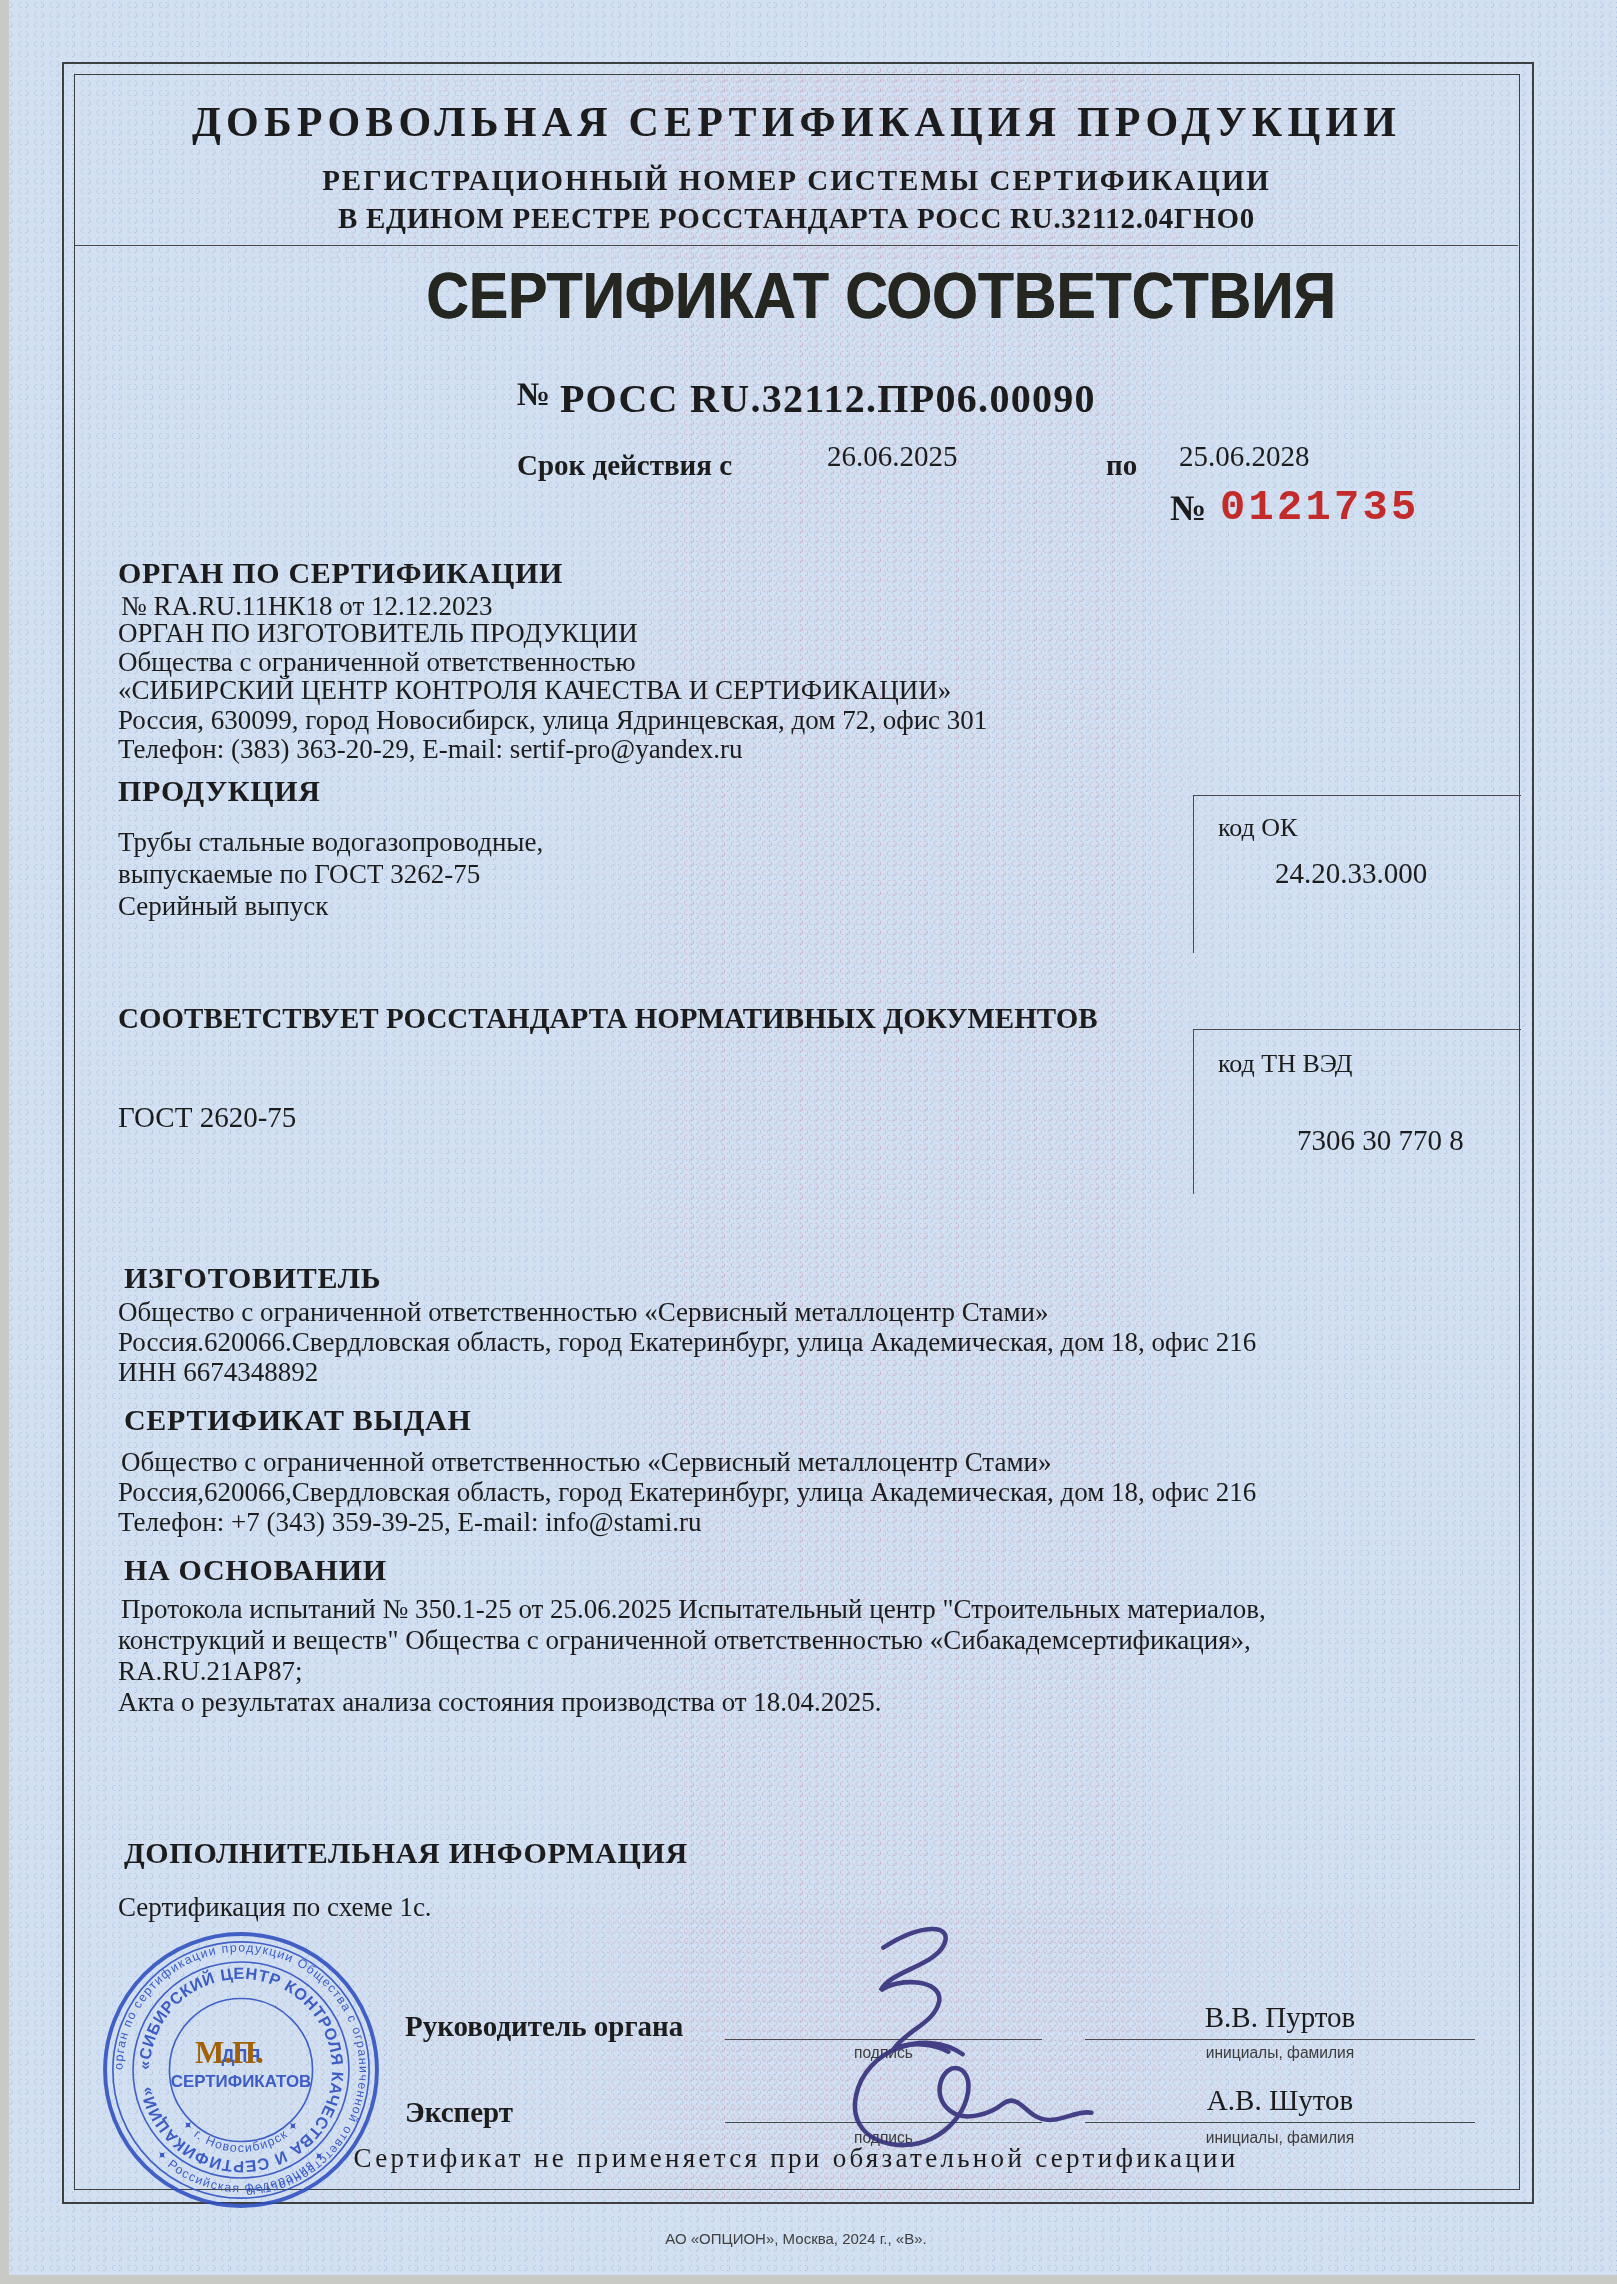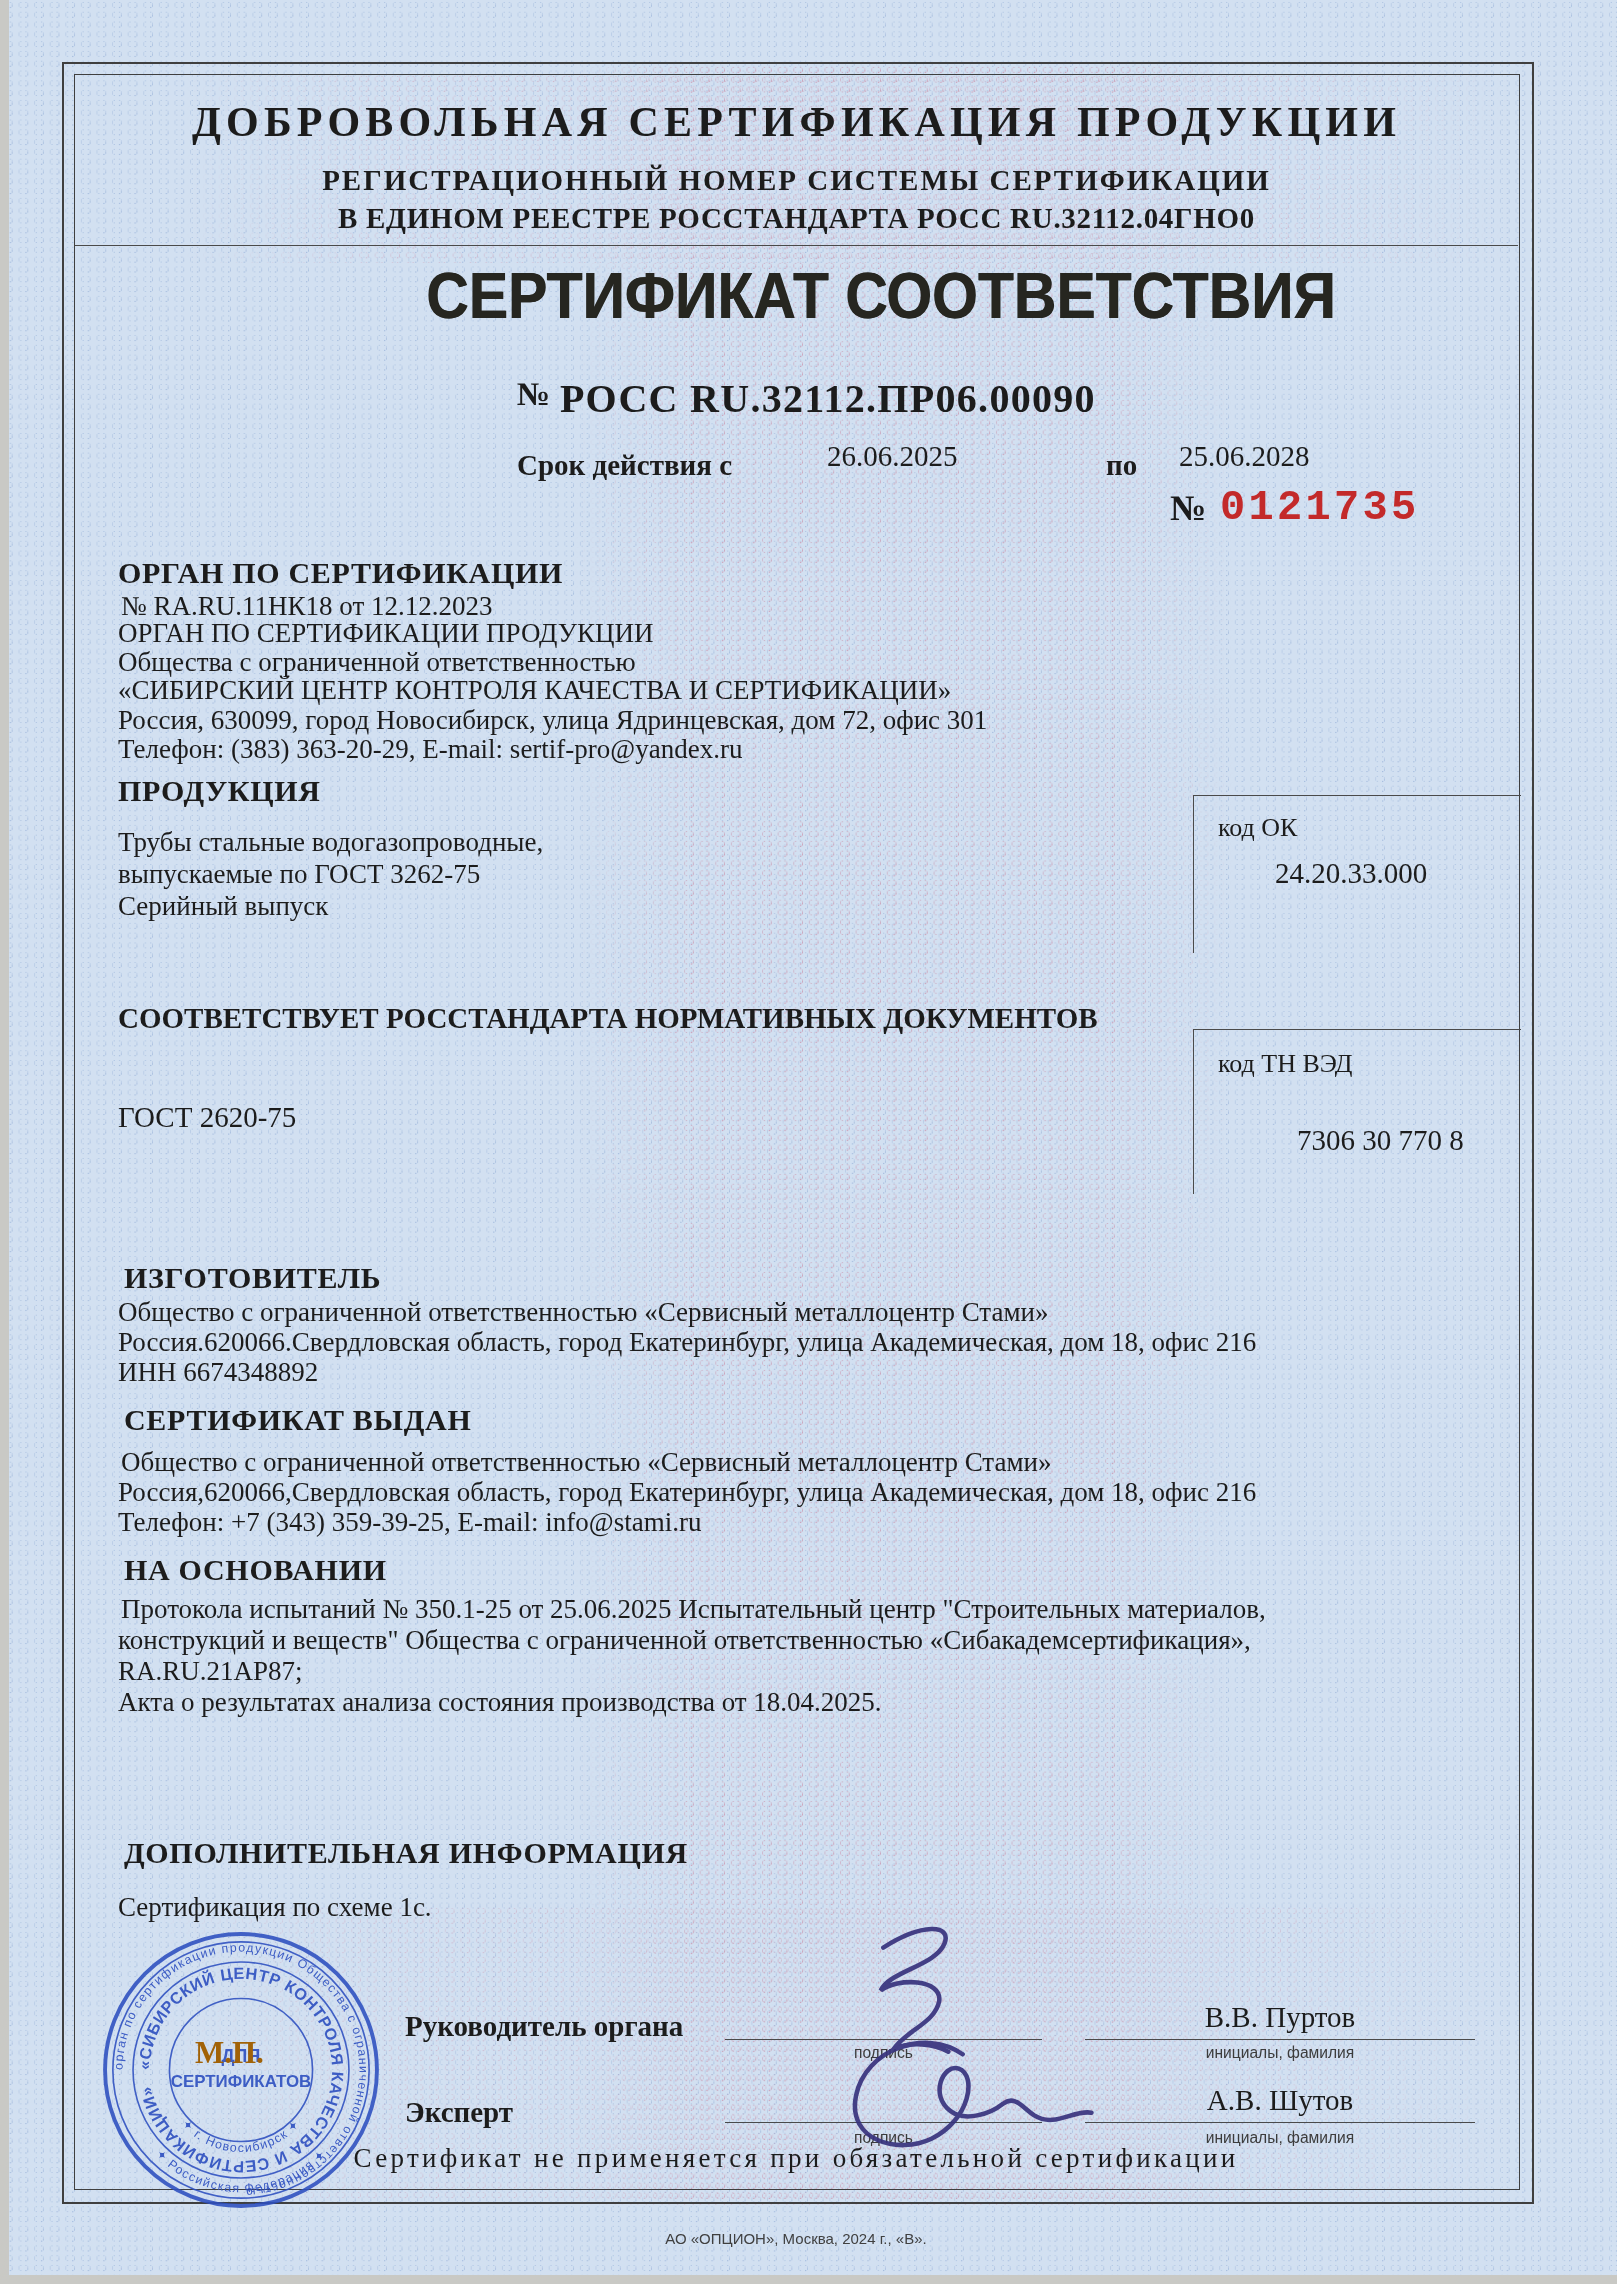--- a/index.html
+++ b/index.html
@@ -52,21 +52,21 @@
   <div class="t b" style="left:517px;top:449px;font-size:29px;">Срок действия  с</div>
   <div class="t" style="left:827px;top:440px;font-size:29px;">26.06.2025</div>
   <div class="t b" style="left:1106px;top:449px;font-size:29px;">по</div>
   <div class="t" style="left:1179px;top:440px;font-size:29px;">25.06.2028</div>
 
   <div class="t b" style="left:1170px;top:487px;font-size:36px;">№</div>
   <div class="t" style="left:1220px;top:484px;font-size:42px;font-family:'Liberation Mono',monospace;font-weight:bold;letter-spacing:3.3px;color:#c32a2a;">0121735</div>
 
   <div class="t b" style="left:118px;top:556px;font-size:30px;letter-spacing:0.7px;">ОРГАН ПО СЕРТИФИКАЦИИ</div>
   <div class="t" style="left:121px;top:591px;font-size:27px;">№ RA.RU.11НК18  от 12.12.2023</div>
-  <div class="t" style="left:118px;top:618px;font-size:27px;">ОРГАН ПО СЕРТИФИКАЦИИ ПРОДУКЦИИ</div>
+  <div class="t" style="left:118px;top:618px;font-size:27px;">ОРГАН ПО ИЗГОТОВИТЕЛЬ ПРОДУКЦИИ</div>
   <div class="t" style="left:118px;top:647px;font-size:27px;text-align:right;">Общества с ограниченной ответственностью</div>
   <div class="t" style="left:118px;top:675px;font-size:27px;">«СИБИРСКИЙ ЦЕНТР КОНТРОЛЯ КАЧЕСТВА И СЕРТИФИКАЦИИ»</div>
   <div class="t" style="left:118px;top:705px;font-size:27px;">Россия, 630099, город Новосибирск, улица Ядринцевская, дом 72, офис 301</div>
   <div class="t" style="left:118px;top:734px;font-size:27px;">Телефон:  (383) 363-20-29, E-mail: sertif-pro@yandex.ru</div>
 
   <div class="t b" style="left:118px;top:774px;font-size:30px;letter-spacing:0.7px;">ПРОДУКЦИЯ</div>
   <div class="t" style="left:118px;top:827px;font-size:27px;">Трубы стальные водогазопроводные,</div>
   <div class="t" style="left:118px;top:859px;font-size:27px;">выпускаемые по  ГОСТ 3262-75</div>
   <div class="t" style="left:118px;top:891px;font-size:27px;">Серийный выпуск</div>
 

